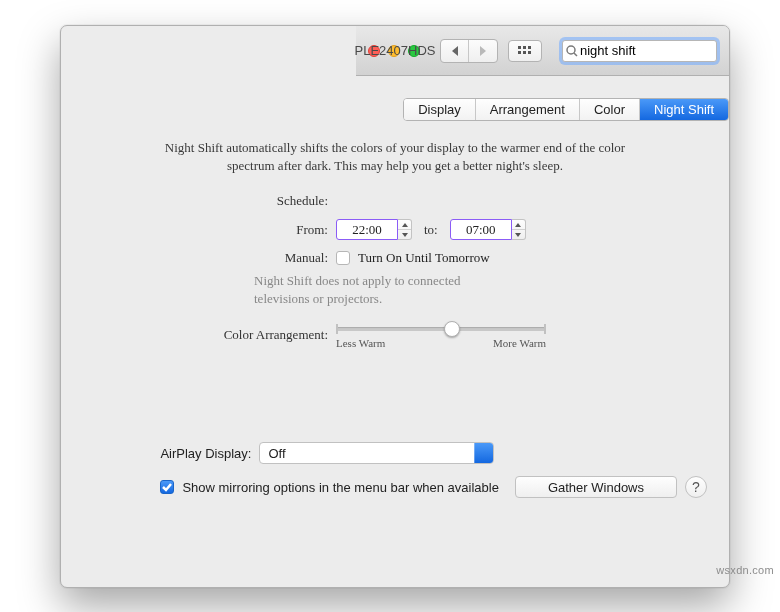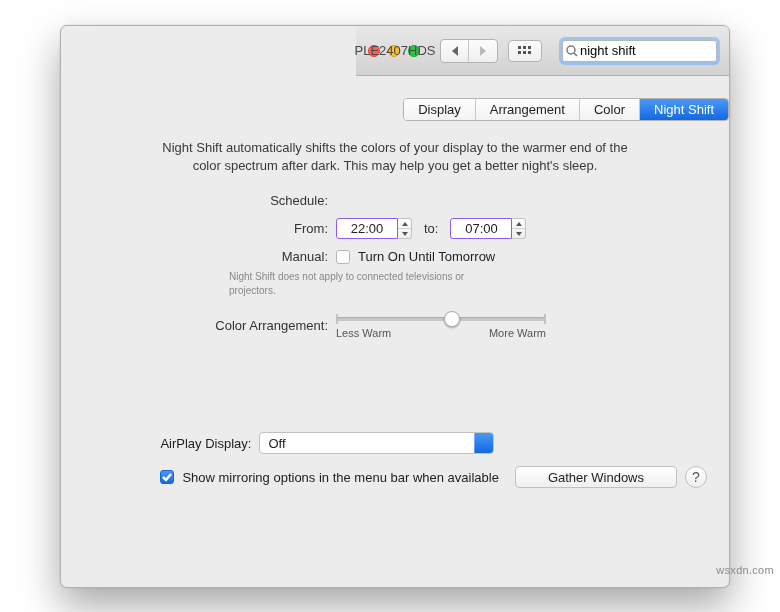--- a/index.html
+++ b/index.html
@@ -101,21 +101,21 @@
     background: linear-gradient(#fefefe, #f2f2f2);
   }
   .tab:last-child { border-right: none; }
   .tab.active {
     background: linear-gradient(#4a99f8, #1468e0);
     color: #fff;
     border-right-color: #1f63c8;
   }
 
   
-  .content { padding: 18px 90px 10px 90px; }
+  .content { padding: 18px 90px 10px 90px; font-family: Liberation Serif, serif; }
   .desc { text-align: center; color: #3a3a3a; line-height: 1.4; margin-bottom: 18px; }
 
   .form-row { display: flex; align-items: center; margin-bottom: 10px; }
   .form-row .lbl { width: 185px; text-align: right; padding-right: 8px; color: #333; }
   .form-row .ctrl { display: flex; align-items: center; gap: 8px; }
 
   .select {
     position: relative;
     height: 22px;
     border: 1px solid #c1c1c1;
@@ -157,21 +157,21 @@
   .stepper-btns div { flex:1; display:flex; align-items:center; justify-content:center; cursor:default; }
   .stepper-btns div:first-child { border-bottom:1px solid #d0d0d0; }
   .stepper-btns svg { width:6px; height:4px; fill:#555; }
 
   .to-lbl { font-size: 13px; color:#333; margin: 0 4px; }
 
   .chk { width:14px; height:14px; border:1px solid #b6b6b6; border-radius:3px; background:#fff; display:inline-flex; align-items:center; justify-content:center; cursor:default; }
   .chk.checked { background: linear-gradient(#4a99f8, #1468e0); border-color:#1a65c8; }
   .chk.checked svg { width:10px; height:10px; stroke:#fff; stroke-width:2.5; fill:none; }
 
-  .hint { font-size: 10px; color: #888; line-height:1.35; margin-left: 78px; max-width: 240px; margin-top:-4px; margin-bottom:14px; }
+  .hint { font-size: 13px; color: #888; line-height:1.35; margin-left: 103px; max-width: 240px; margin-top:-4px; margin-bottom:14px; }
 
   .slider-wrap { width: 210px; position:relative; }
   .slider-track { position:relative; height:4px; background:#c8c8c8; border-radius:2px; margin-top:6px; box-shadow: inset 0 1px 1px rgba(0,0,0,.15); }
   .slider-track::before, .slider-track::after {
     content:''; position:absolute; width:2px; height:10px; background:#c1c1c1; top:-3px;
   }
   .slider-track::before { left:0; }
   .slider-track::after { right:0; }
   .slider-thumb { position:absolute; top:50%; transform:translate(-50%,-50%); width:16px; height:16px; background:#fff; border:1px solid #b0b0b0; border-radius:50%; box-shadow:0 1px 2px rgba(0,0,0,.3); }
   .slider-labels { display:flex; justify-content:space-between; font-size:11px; color:#555; margin-top:6px; }

